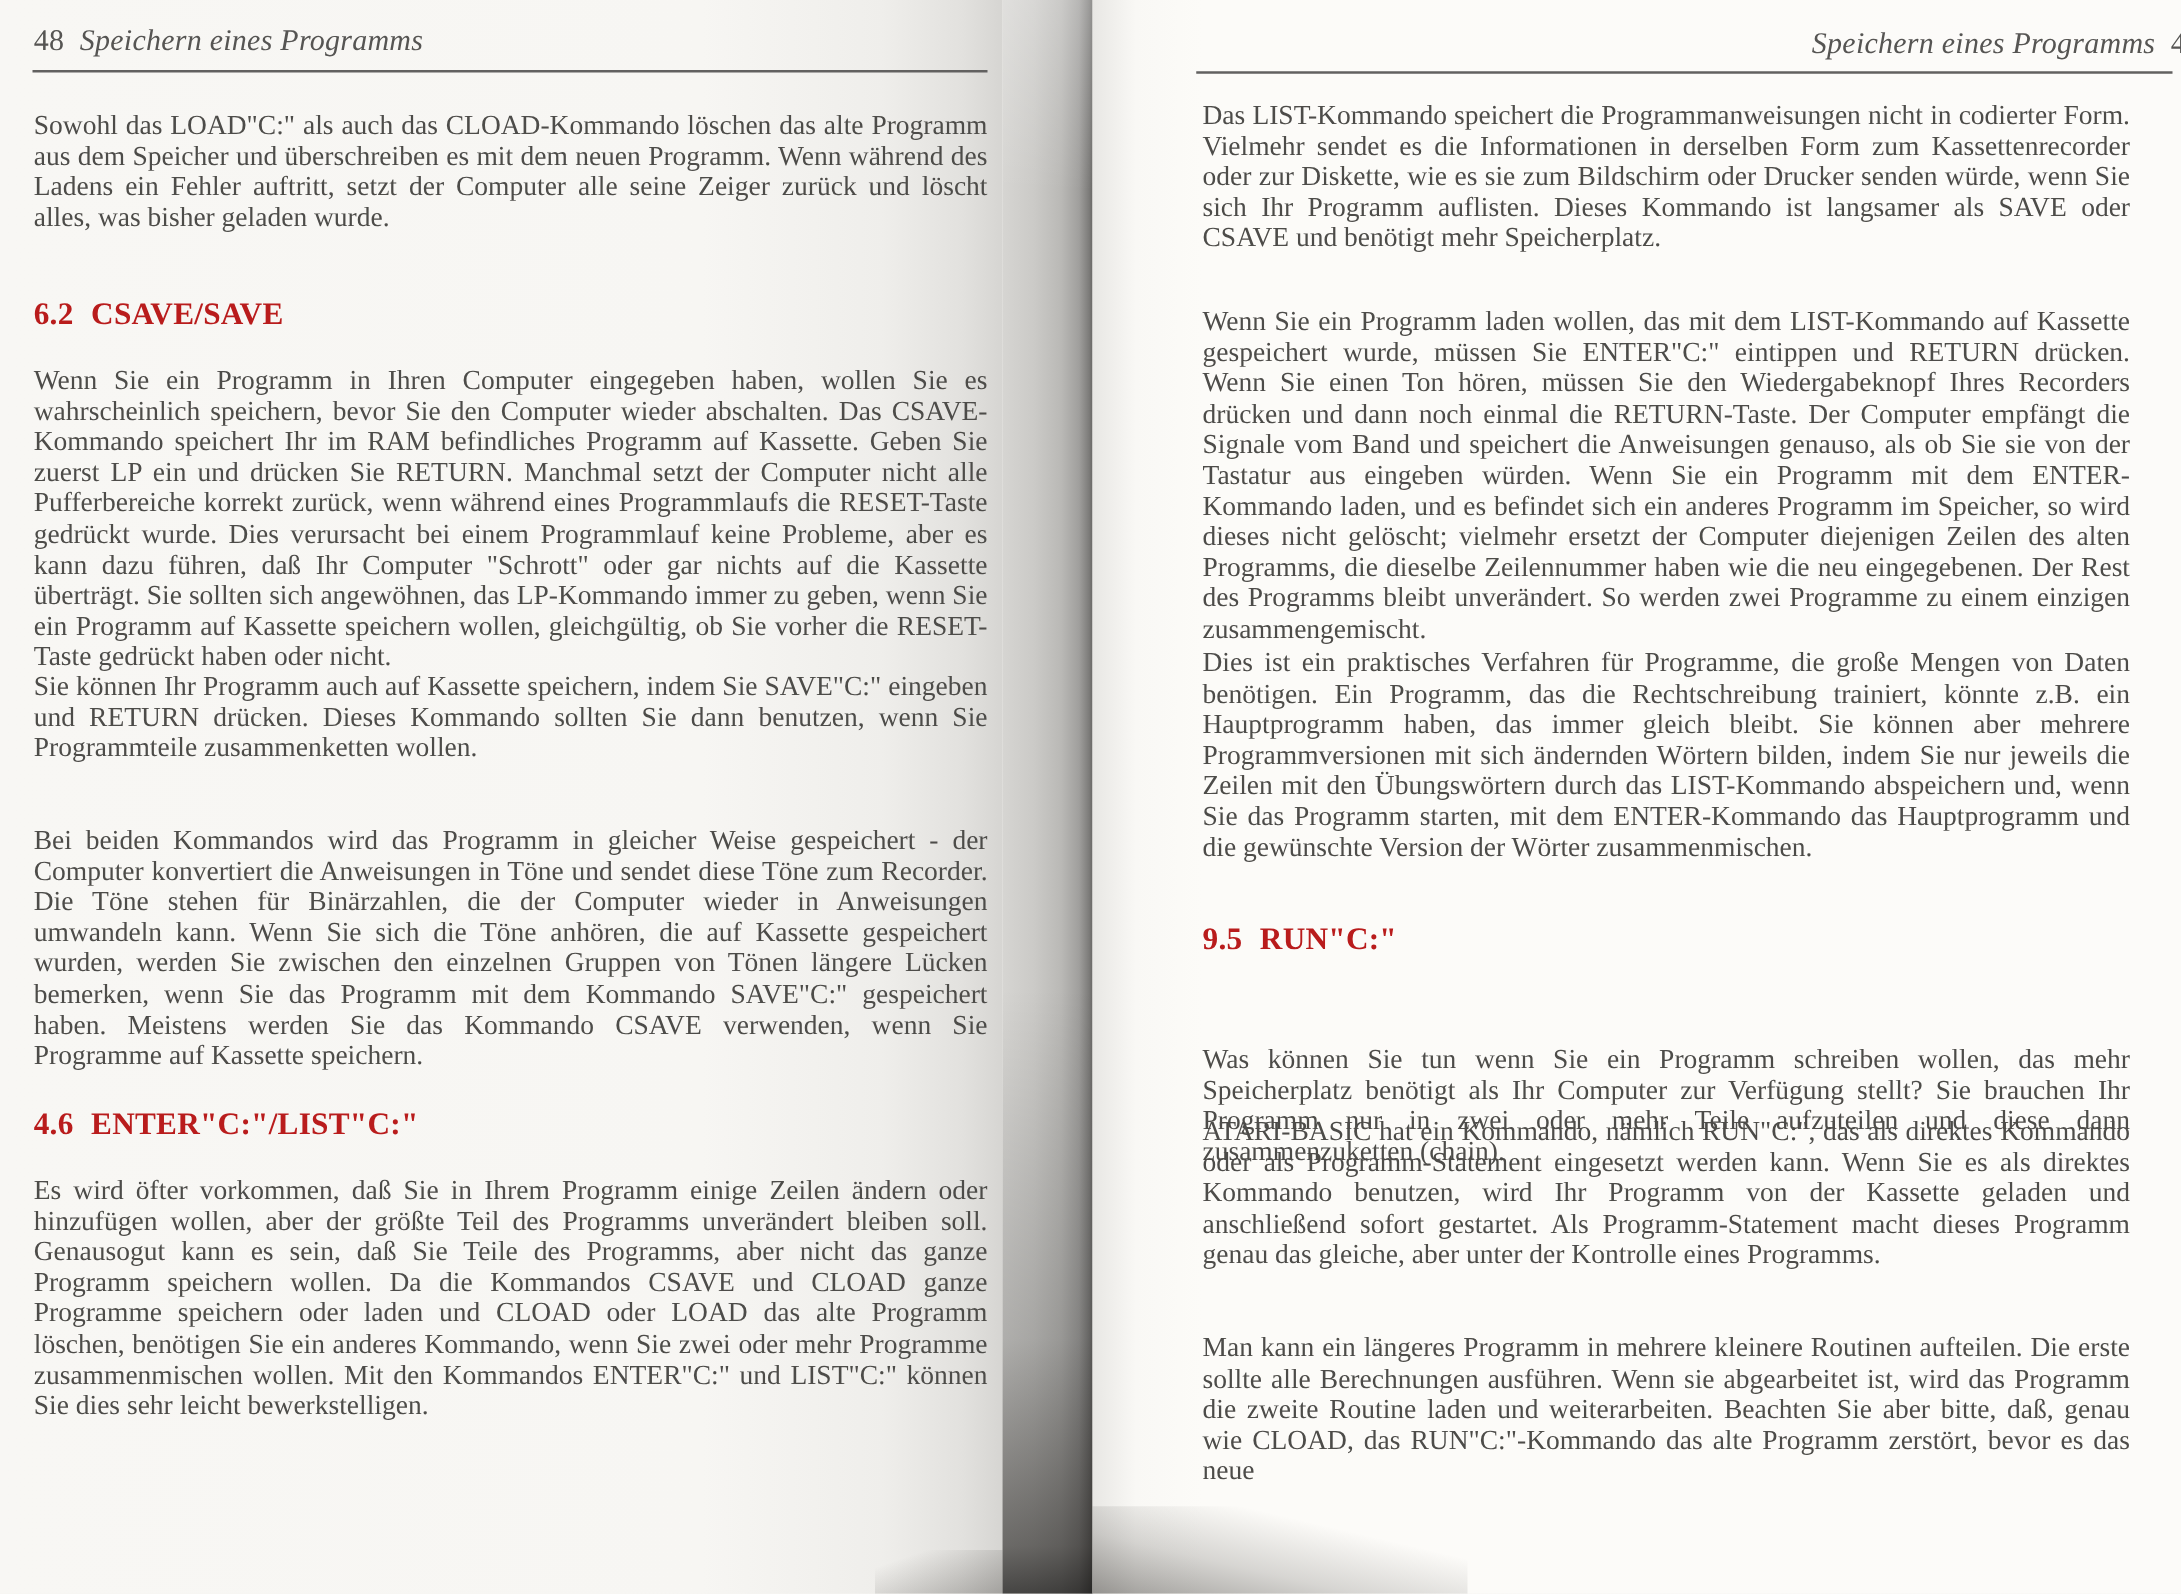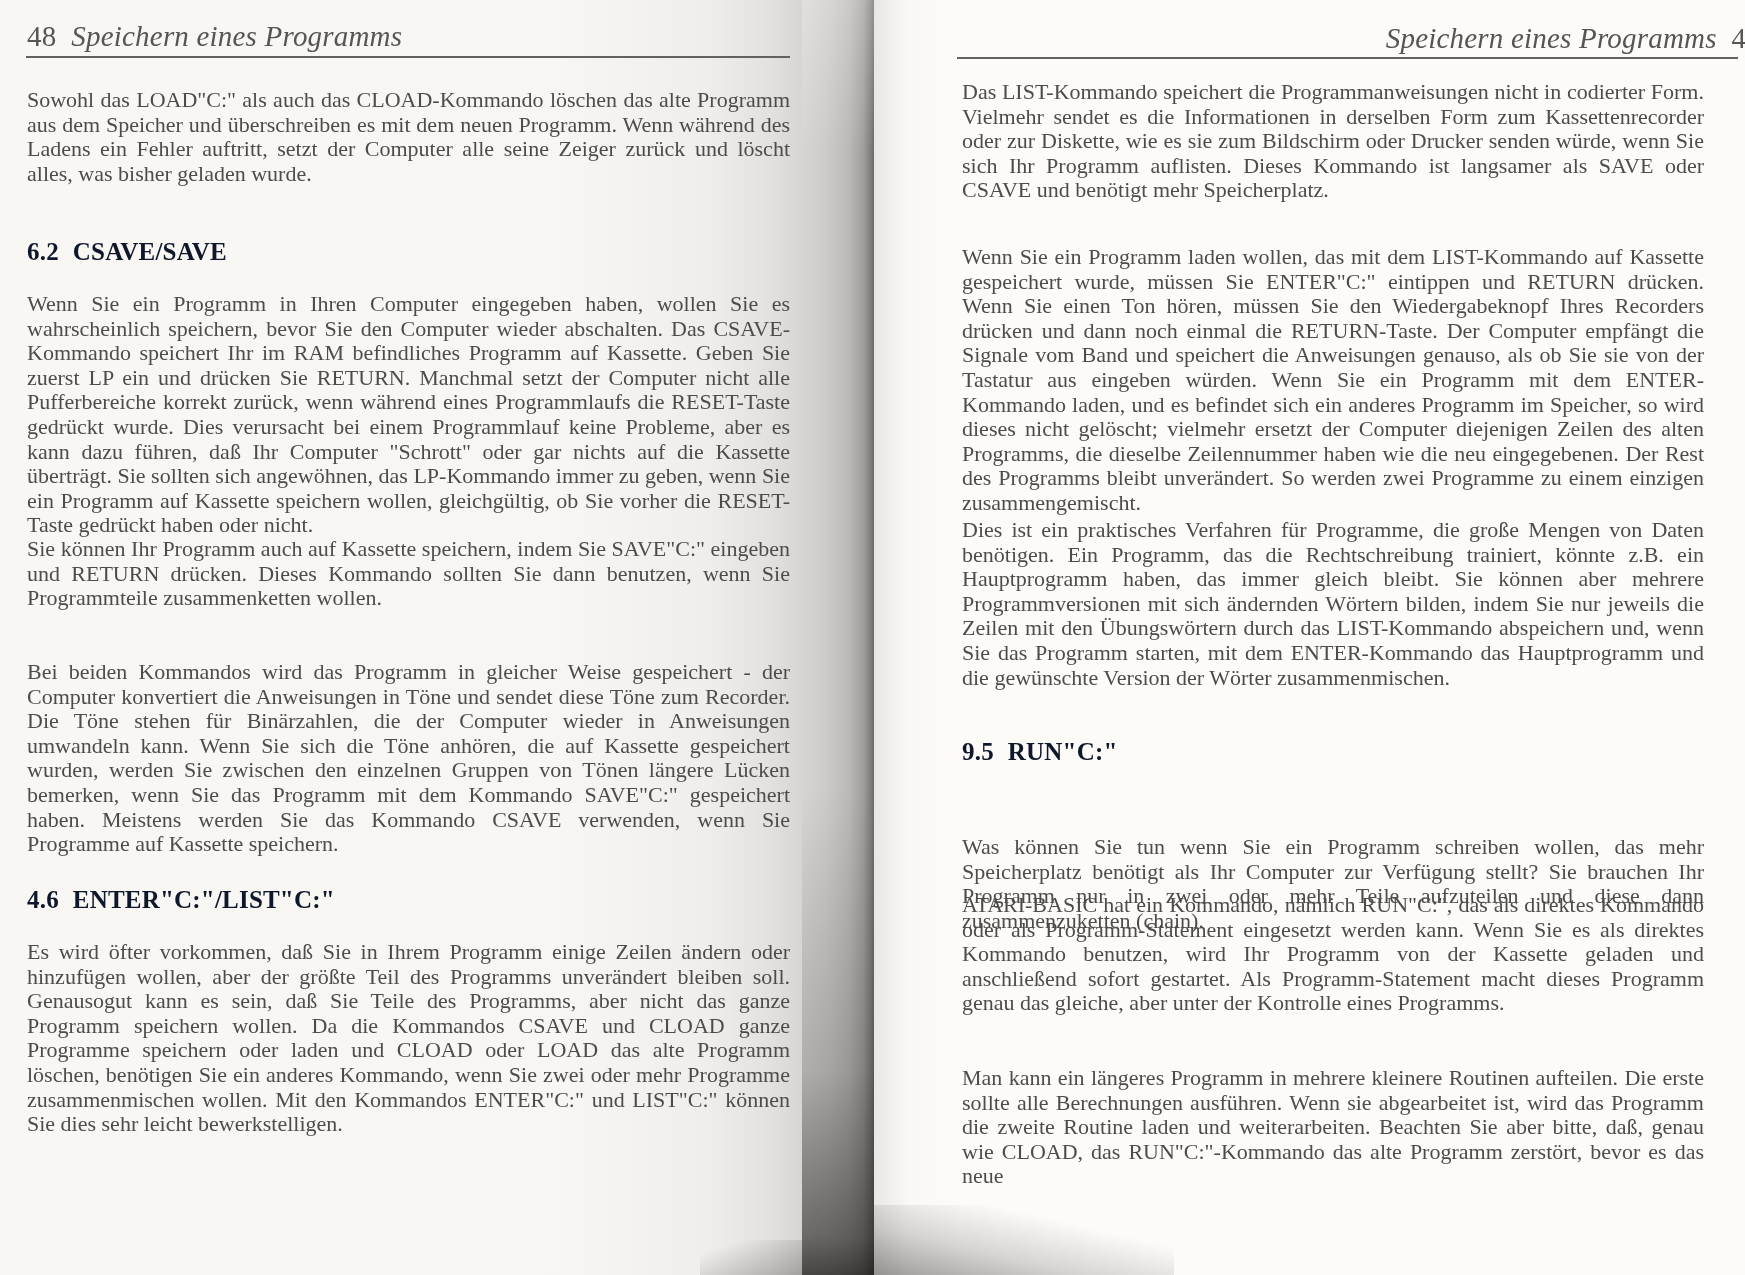--- a/index.html
+++ b/index.html
@@ -32,40 +32,40 @@
     background:linear-gradient(to top right,rgba(45,42,38,0.45) 0%,rgba(45,42,38,0.18) 35%,rgba(45,42,38,0) 70%);
     pointer-events:none;
   }
   .bottom-shadow-left{
     position:absolute;left:700px;top:1240px;width:102px;height:35px;
     background:linear-gradient(to top left,rgba(45,42,38,0.30) 0%,rgba(45,42,38,0) 80%);
     pointer-events:none;
   }
   
   .running-head{
-    position:absolute;font-size:29px;color:#565553;letter-spacing:0.2px;
+    position:absolute;font-size:24px;color:#565553;letter-spacing:0.2px;
     white-space:nowrap;
   }
   .running-head .rh-title{font-style:italic;}
   .running-head .rh-num{font-style:normal;}
   .rh-left{left:27px;top:20px;}
   .rh-right{left:991px;top:22px;width:770px;text-align:right;}
   .head-rule{position:absolute;height:2px;background:#626160;}
   .rule-left{left:26px;top:56px;width:764px;}
   .rule-right{left:957px;top:57px;width:781px;}
   
   .para{
     position:absolute;
     font-size:22px;line-height:24.6px;text-align:justify;
     color:#4d4c49;
   }
   .col-left{left:27px;width:763px;}
   .col-right{left:962px;width:742px;}
   .section-heading{
-    position:absolute;font-size:25px;font-weight:bold;color:#0f172a;
+    position:absolute;font-size:25px;font-weight:bold;color:#b91c1c;
     letter-spacing:0.2px;white-space:nowrap;
   }
   .section-heading .sec-num{margin-right:14px;}
 </style>
 </head>
 <body>
 
 <div class="page-left"></div>
 
 <div class="gutter"></div>

